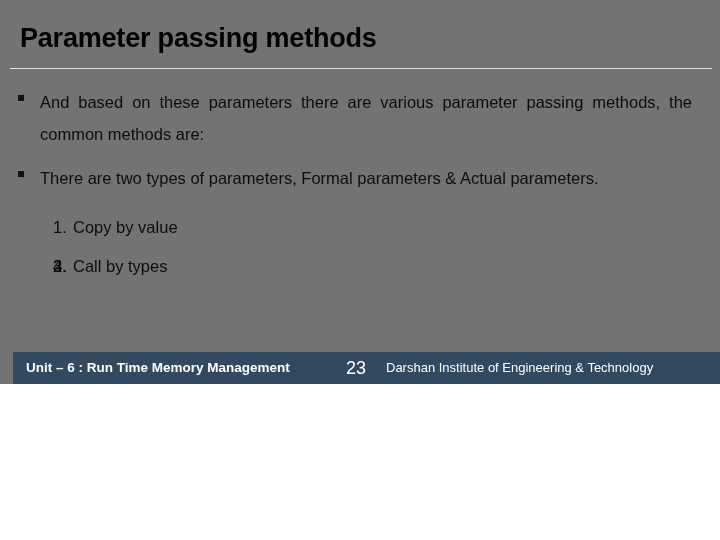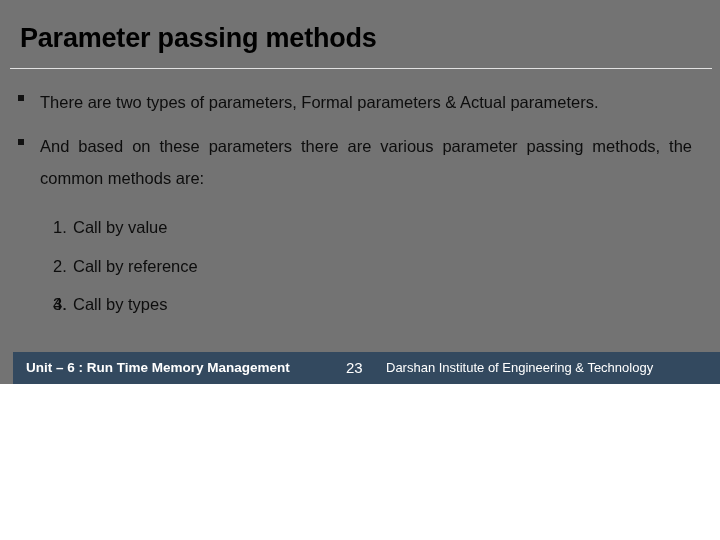--- a/index.html
+++ b/index.html
@@ -119,21 +119,21 @@
     top: 6px;
     font-size: 13.5px;
     font-weight: bold;
     white-space: nowrap;
     line-height: 20px;
   }
   .footer-page {
     position: absolute;
     left: 333px;
     top: 6px;
-    font-size: 15px;
+    font-size: 18px;
     font-weight: normal;
     line-height: 20px;
   }
   .footer-org {
     position: absolute;
     left: 373px;
     top: 6px;
     font-size: 13px;
     font-weight: normal;
     white-space: nowrap;
@@ -148,38 +148,37 @@
   <div class="title-block">
     <div class="slide-title">Parameter passing methods</div>
   </div>
 
   <div class="title-rule"></div>
 
   <div class="body-area">
 
     <div class="bullet-row">
       <span class="bullet-marker"></span>
-      <div class="bullet-text">There are two types of parameters, Formal parameters &amp; Actual parameters.</div>
+      <div class="bullet-text">And based on these parameters there are various parameter passing methods, the common methods are:</div>
     </div>
 
     <div class="bullet-row">
       <span class="bullet-marker"></span>
-      <div class="bullet-text">And based on these parameters there are various parameter passing methods, the common methods are:</div>
+      <div class="bullet-text">There are two types of parameters, Formal parameters &amp; Actual parameters.</div>
     </div>
 
     <div class="numbered-list">
 
       <div class="numbered-item">
         <span class="num-label">1.</span>
-        <span class="num-text">Call by value</span>
+        <span class="num-text">Copy by value</span>
       </div>
 
       <div class="numbered-item">
         <span class="num-label">2.</span>
-        <span class="num-text">Call by reference</span>
       </div>
 
       <div class="numbered-item">
         <span class="num-label">3.</span>
       </div>
 
       <div class="numbered-item">
         <span class="num-label">4.</span>
         <span class="num-text">Call by types</span>
       </div>

